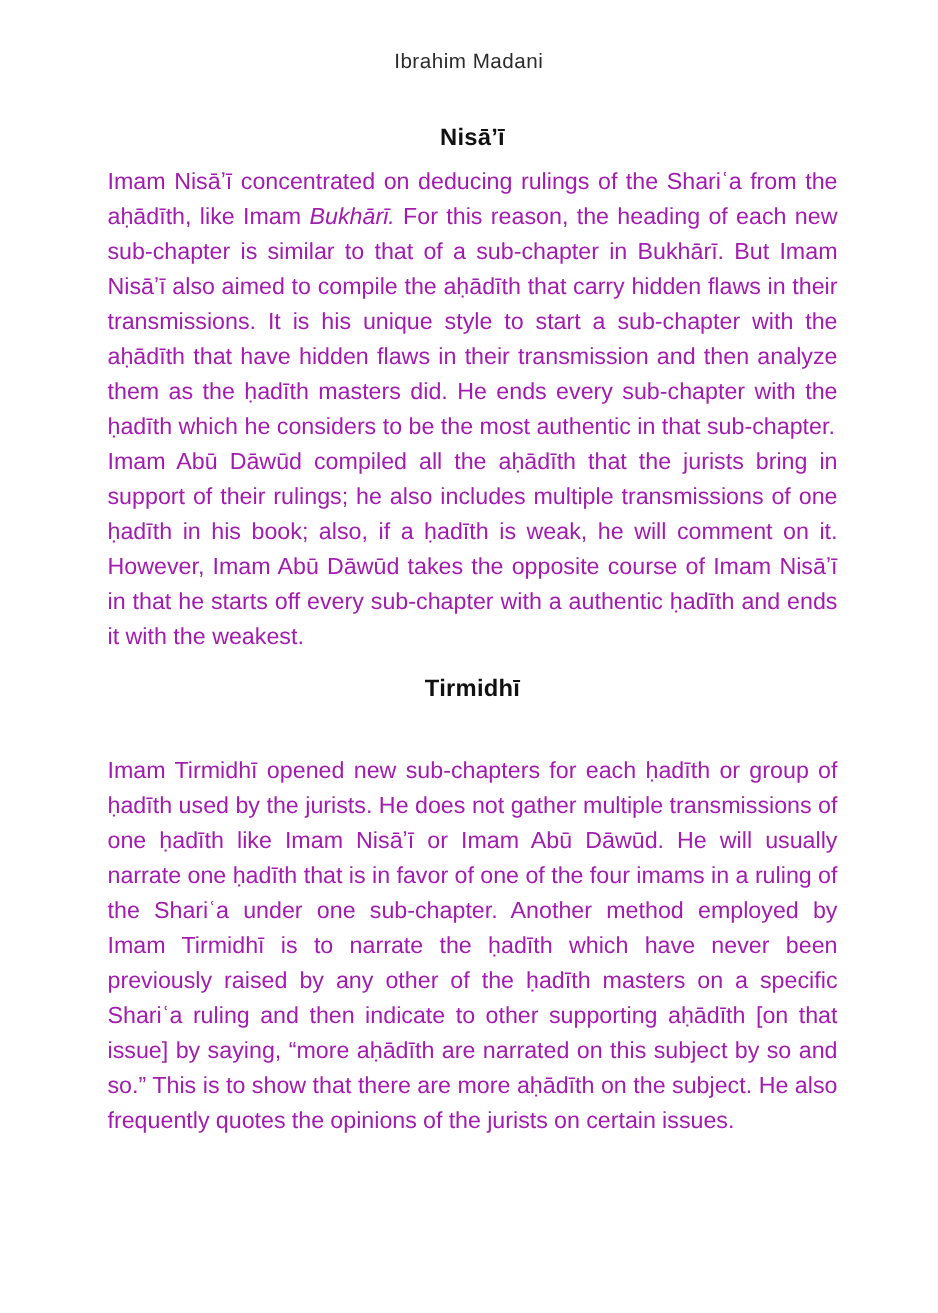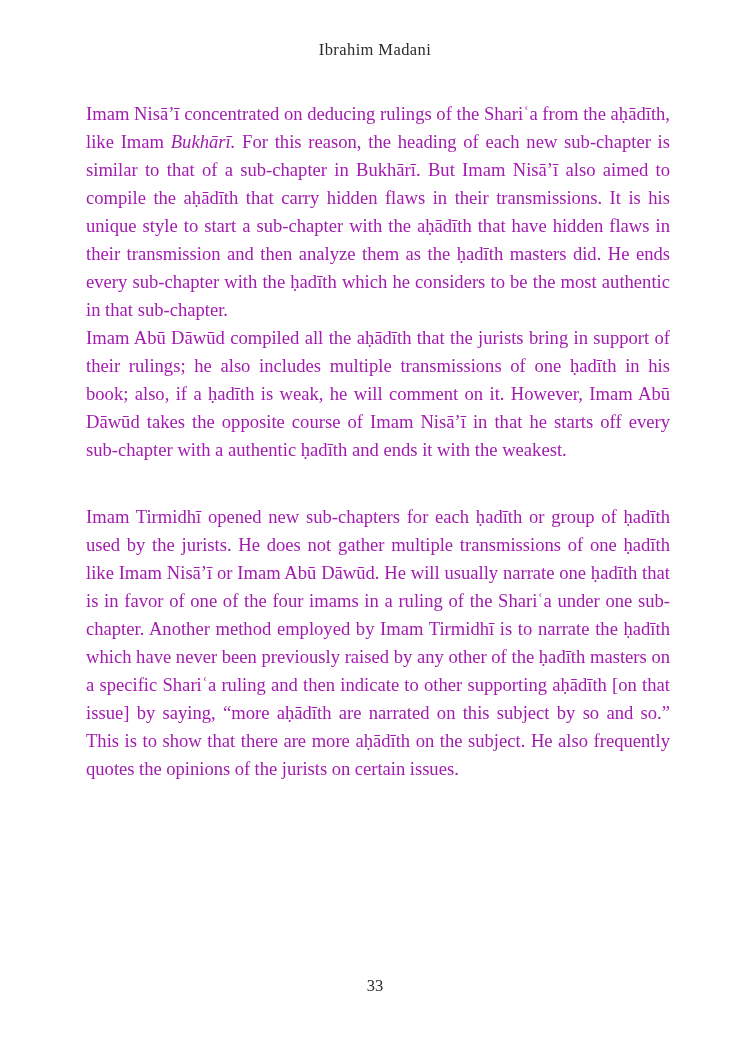--- a/index.html
+++ b/index.html
@@ -6,21 +6,21 @@
     margin: 0;
     padding: 0;
     background: #ffffff;
   }
   .page {
     position: relative;
     width: 750px;
     height: 1050px;
     background: #ffffff;
     overflow: hidden;
-    font-family: Liberation Serif, serif;
+    font-family: Liberation Sans, sans-serif;
     color: #1a1a1a;
   }
   .running-header {
     position: absolute;
     top: 40px;
     left: 0;
     width: 750px;
     text-align: center;
     font-size: 16.5px;
     letter-spacing: 0.4px;
@@ -74,26 +74,27 @@
 </style>
 </head>
 <body>
 
 <div class="page" style="background: rgb(255, 255, 255); color: rgb(26, 26, 26);">
 
   <div class="running-header">Ibrahim Madani</div>
 
   <div class="content">
 
+    <h2 class="section-heading heading-first">Nisāʼī</h2>
 
     <p class="body-paragraph"><span>Imam Nisāʼī concentrated on deducing rulings of the Shariʿa from the aḥādīth, like Imam </span><em>Bukhārī.</em><span> For this reason, the heading of each new sub-chapter is similar to that of a sub-chapter in Bukhārī. But Imam Nisāʼī also aimed to compile the aḥādīth that carry hidden flaws in their transmissions. It is his unique style to start a sub-chapter with the aḥādīth that have hidden flaws in their transmission and then analyze them as the ḥadīth masters did. He ends every sub-chapter with the ḥadīth which he considers to be the most authentic in that sub-chapter.</span></p>
 
 
     <p class="body-paragraph">Imam Abū Dāwūd compiled all the aḥādīth that the jurists bring in support of their rulings; he also includes multiple transmissions of one ḥadīth in his book; also, if a ḥadīth is weak, he will comment on it. However, Imam Abū Dāwūd takes the opposite course of Imam Nisāʼī in that he starts off every sub-chapter with a authentic ḥadīth and ends it with the weakest.</p>
 
+    <h2 class="section-heading heading-later">Tirmidhī</h2>
 
     <p class="body-paragraph tight">Imam Tirmidhī opened new sub-chapters for each ḥadīth or group of ḥadīth used by the jurists. He does not gather multiple transmissions of one ḥadīth like Imam Nisāʼī or Imam Abū Dāwūd. He will usually narrate one ḥadīth that is in favor of one of the four imams in a ruling of the Shariʿa under one sub-chapter. Another method employed by Imam Tirmidhī is to narrate the ḥadīth which have never been previously raised by any other of the ḥadīth masters on a specific Shariʿa ruling and then indicate to other supporting aḥādīth [on that issue] by saying, “more aḥādīth are narrated on this subject by so and so.” This is to show that there are more aḥādīth on the subject. He also frequently quotes the opinions of the jurists on certain issues.</p>
 
   </div>
 
-  <div class="page-number">33</div>
 
 </div>
 
 </body></html>

